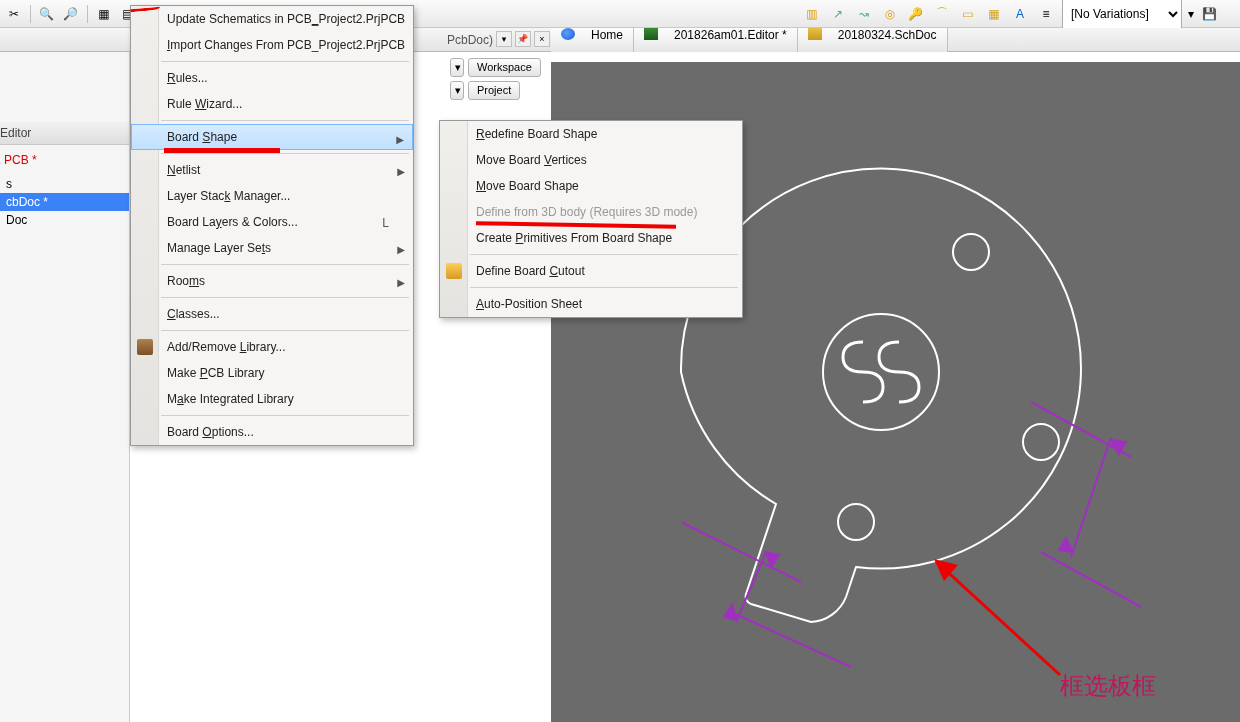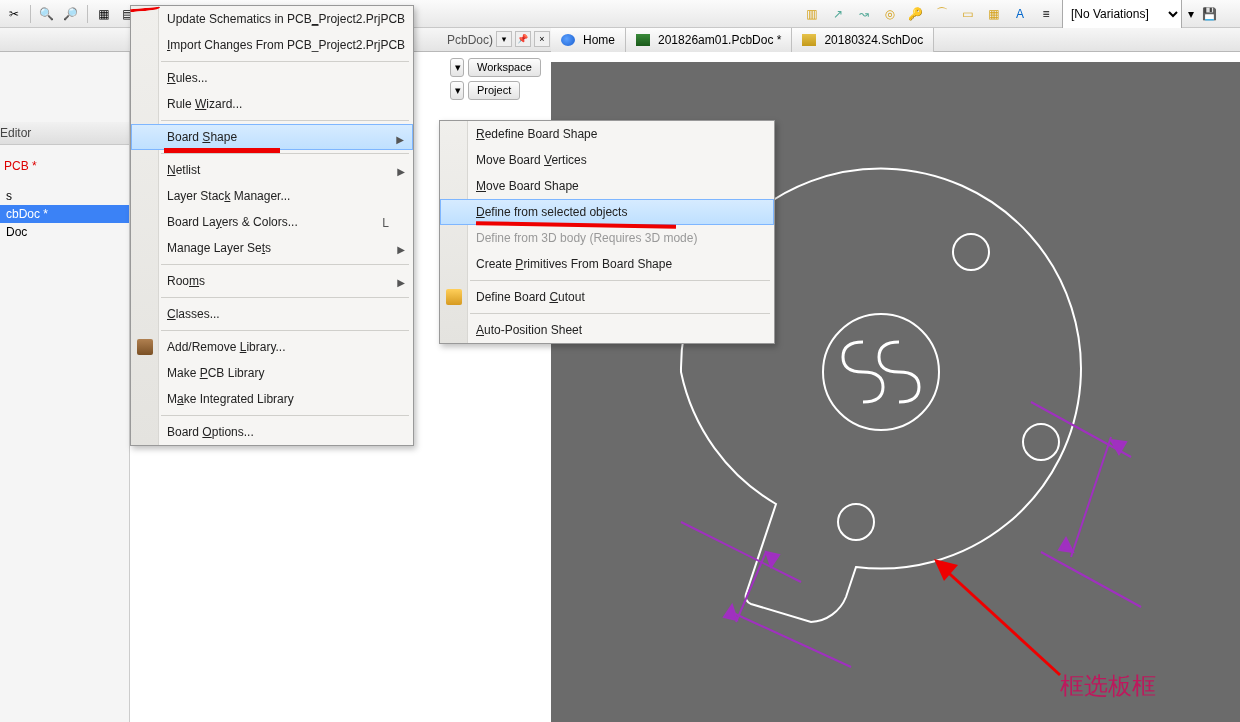--- a/index.html
+++ b/index.html
@@ -32,39 +32,39 @@
   position: absolute; left: 447px; top: 5px; color: #555;
 }
 .little-icons {
   position: absolute; left: 496px; top: 3px; display:flex; gap:3px;
 }
 .little-icons span { width:16px; height:16px; display:inline-block; border:1px solid #c0c0c0; background:#f0f0f0; font-size:9px; text-align:center; line-height:14px;}
 .doc-tabs {
   position: absolute; left: 551px; top: 0; height: 24px; display: flex; align-items: stretch;
 }
 .doc-tab {
-  display: flex; align-items: center; gap: 8px; padding: 0 10px;
+  display: flex; gap: 16px; padding: 0 10px;
   border-right: 1px solid #c0c0c0; background: linear-gradient(#fdfdfd,#e6e6e6);
   cursor: pointer;
 }
 .doc-tab .ico { width:14px; height:12px; display:inline-block; }
 .ico-home { background: radial-gradient(circle at 40% 40%, #5aa0ff, #1a5fd0); border-radius:50%; }
 .ico-pcb { background: linear-gradient(#3a8a3a,#1a5a1a); }
 .ico-sch { background: linear-gradient(#e6c24a,#c49a1a); }
 
 .left-panel {
   position: absolute; left: 0; top: 52px; width: 130px; bottom: 0;
   background: #f5f5f5; border-right: 1px solid #ccc;
 }
 .panel-head {
   background: linear-gradient(#f1f1f1, #dedede);
   border-bottom: 1px solid #c8c8c8;
   padding: 4px 0; color: #444;
 }
-.proj-item { padding: 14px 4px; }
+.proj-item { padding: 8px 4px; }
 .proj-item.active { color: #d00; }
 .proj-file { padding: 2px 6px; }
 .proj-file.sel { background: #3b82f6; color:#fff; }
 
 .side-buttons {
   position: absolute; left: 450px; top: 58px; display: flex; flex-direction: column; gap: 4px;
 }
 .side-buttons .grp { display: flex; gap: 4px; }
 .btn {
   border: 1px solid #b0b0b0; background: linear-gradient(#fdfdfd,#e4e4e4);
@@ -161,21 +161,21 @@
     <span>📌</span>
     <span>×</span>
   </div>
   <div class="doc-tabs">
     <div class="doc-tab">
       <span class="ico ico-home"></span>
       <span>Home</span>
     </div>
     <div class="doc-tab">
       <span class="ico ico-pcb"></span>
-      <span>201826am01.PcbDoc *</span>
+      <span>201826am01.Editor *</span>
     </div>
     <div class="doc-tab">
       <span class="ico ico-sch"></span>
       <span>20180324.SchDoc</span>
     </div>
   </div>
 </div>
 
 <div class="left-panel">
   <div style="height:70px"></div>
@@ -250,26 +250,25 @@
     <div class="menu-sep"></div>
     <div class="menu-item"><span class="u">C</span>lasses...</div>
     <div class="menu-sep"></div>
     <div class="menu-item">Add/Remove <span class="u">L</span>ibrary...<span class="mico mico-lib"></span></div>
     <div class="menu-item">Make <span class="u">P</span>CB Library</div>
     <div class="menu-item">M<span class="u">a</span>ke Integrated Library</div>
     <div class="menu-sep"></div>
     <div class="menu-item">Board <span class="u">O</span>ptions...</div>
   </div>
 
-<div class="menu" id="menu-sub" style="left:439px; top:120px; width:336px;">
+<div class="menu" id="menu-sub" style="left:439px; top:120px; width:304px;">
   <div class="menu-gutter"></div>
 <div class="menu-item"><span class="u">R</span>edefine Board Shape</div>
     <div class="menu-item">Move Board <span class="u">V</span>ertices</div>
     <div class="menu-item"><span class="u">M</span>ove Board Shape</div>
-    <div class="menu-item hover"><span class="u">D</span>efine from selected objects</div>
     <div class="menu-item disabled">Define from 3D body (Requires 3D mode)</div>
     <div class="menu-item">Create <span class="u">P</span>rimitives From Board Shape</div>
     <div class="menu-sep"></div>
     <div class="menu-item">Define Board <span class="u">C</span>utout<span class="mico mico-def"></span></div>
     <div class="menu-sep"></div>
     <div class="menu-item"><span class="u">A</span>uto-Position Sheet</div>
   </div>
 
 <div class="annot-red1"></div>
 <div class="annot-red-board"></div>

